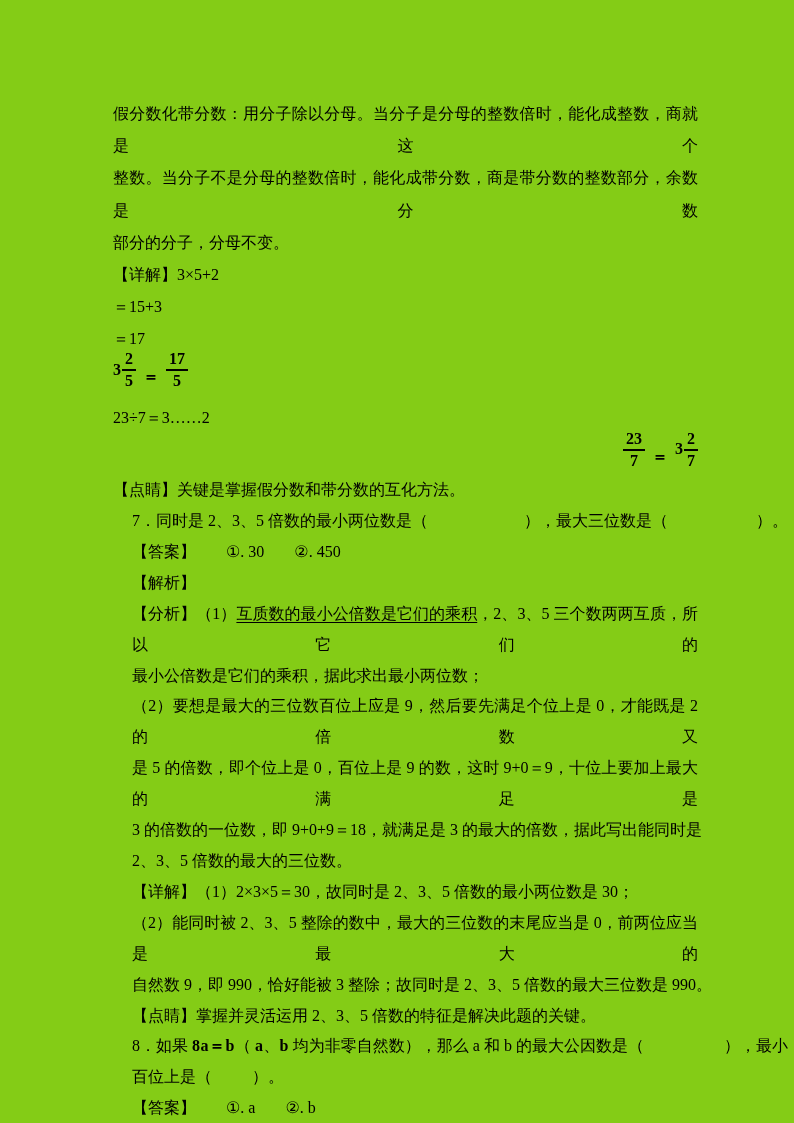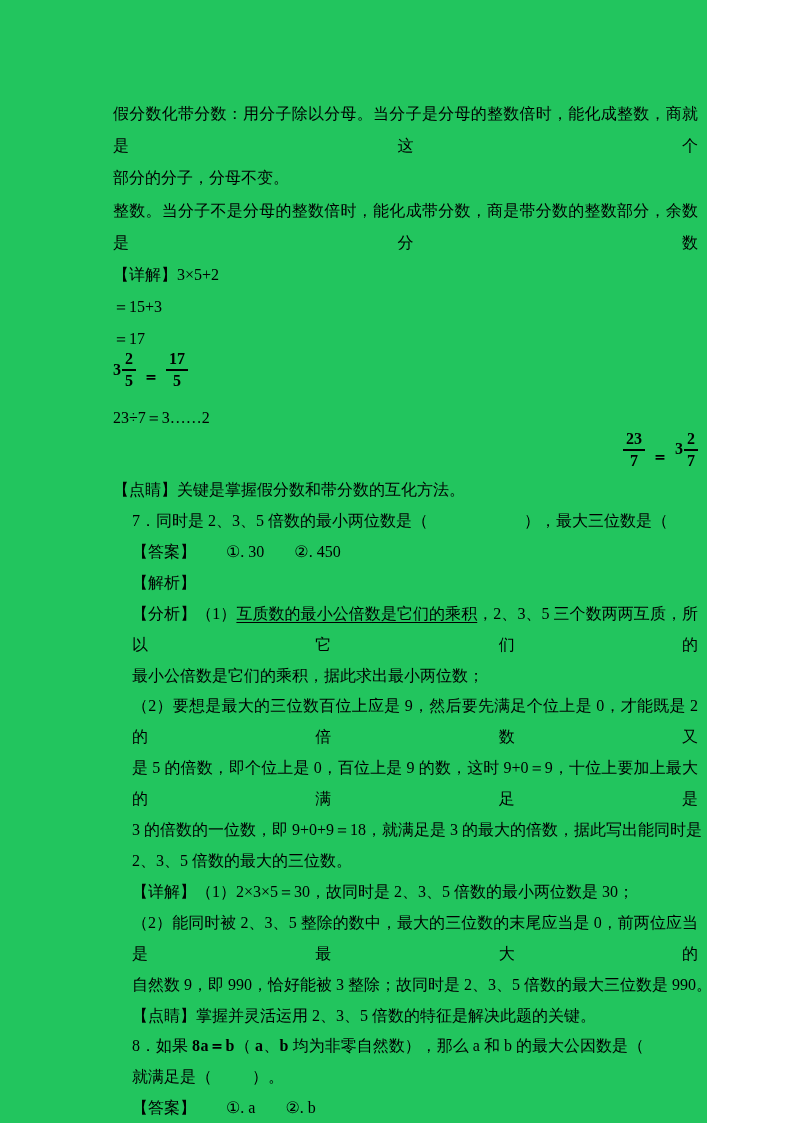--- a/index.html
+++ b/index.html
@@ -1,19 +1,19 @@
 <!DOCTYPE html>
 <html><head>
 <meta charset="utf-8">
 <style>
   html,body { margin:0; padding:0; background:#ffffff; }
   .page {
     position:relative;
-    width:707px; height:1123px;
-    background:#22c55e;
+    width:794px; height:1123px;
+    background:#84cc16;
     color:#000000;
     font-family:"Liberation Serif","DejaVu Serif",serif;
     font-size:16px;
     overflow:hidden;
   }
   .content {
     position:absolute;
     left:113px; top:98px;
     width:585px;
   }
@@ -52,22 +52,22 @@
   .eq { margin:0 7px 2px 7px; }
 </style>
 </head>
 <body>
 
 <div class="page">
   <div class="content">
 
     <div class="secA">
       <div class="line j">假分数化带分数：用分子除以分母。当分子是分母的整数倍时，能化成整数，商就是这个</div>
+      <div class="line j">整数。当分子不是分母的整数倍时，能化成带分数，商是带分数的整数部分，余数是分数</div>
       <div class="line">部分的分子，分母不变。</div>
-      <div class="line j">整数。当分子不是分母的整数倍时，能化成带分数，商是带分数的整数部分，余数是分数</div>
       <div class="line">【详解】3×5+2</div>
       <div class="line">＝15+3</div>
       <div class="line">＝17</div>
 
       <div class="mathrow m1">
         <span class="whole">3</span>
         <span class="frac">
           <span class="fnum">2</span>
           <span class="fden">5</span>
         </span>
@@ -119,21 +119,21 @@
       <div class="line">【详解】（1）2×3×5＝30，故同时是 2、3、5 倍数的最小两位数是 30；</div>
       <div class="line j">（2）能同时被 2、3、5 整除的数中，最大的三位数的末尾应当是 0，前两位应当是最大的</div>
       <div class="line">自然数 9，即 990，恰好能被 3 整除；故同时是 2、3、5 倍数的最大三位数是 990。</div>
 
       <div class="line">【点睛】掌握并灵活运用 2、3、5 倍数的特征是解决此题的关键。</div>
 
       <div class="line">
         <span>8．如果 </span><span class="bi">8a＝b</span><span>（ </span><span class="bi">a</span><span>、</span><span class="bi">b</span><span> 均为非零自然数），那么 a 和 b 的最大公因数是（</span><span class="gap g80"></span><span>），最小</span>
       </div>
       <div class="line">
-        <span>就满足是（</span><span class="gap g40"></span><span>）。</span>
+        <span>百位上是（</span><span class="gap g40"></span><span>）。</span>
       </div>
 
       <div class="line">
         <span>【答案】</span><span class="ans">①. a</span><span class="ans">②. b</span>
       </div>
 
       <div class="line">【解析】</div>
 
     </div>
 

